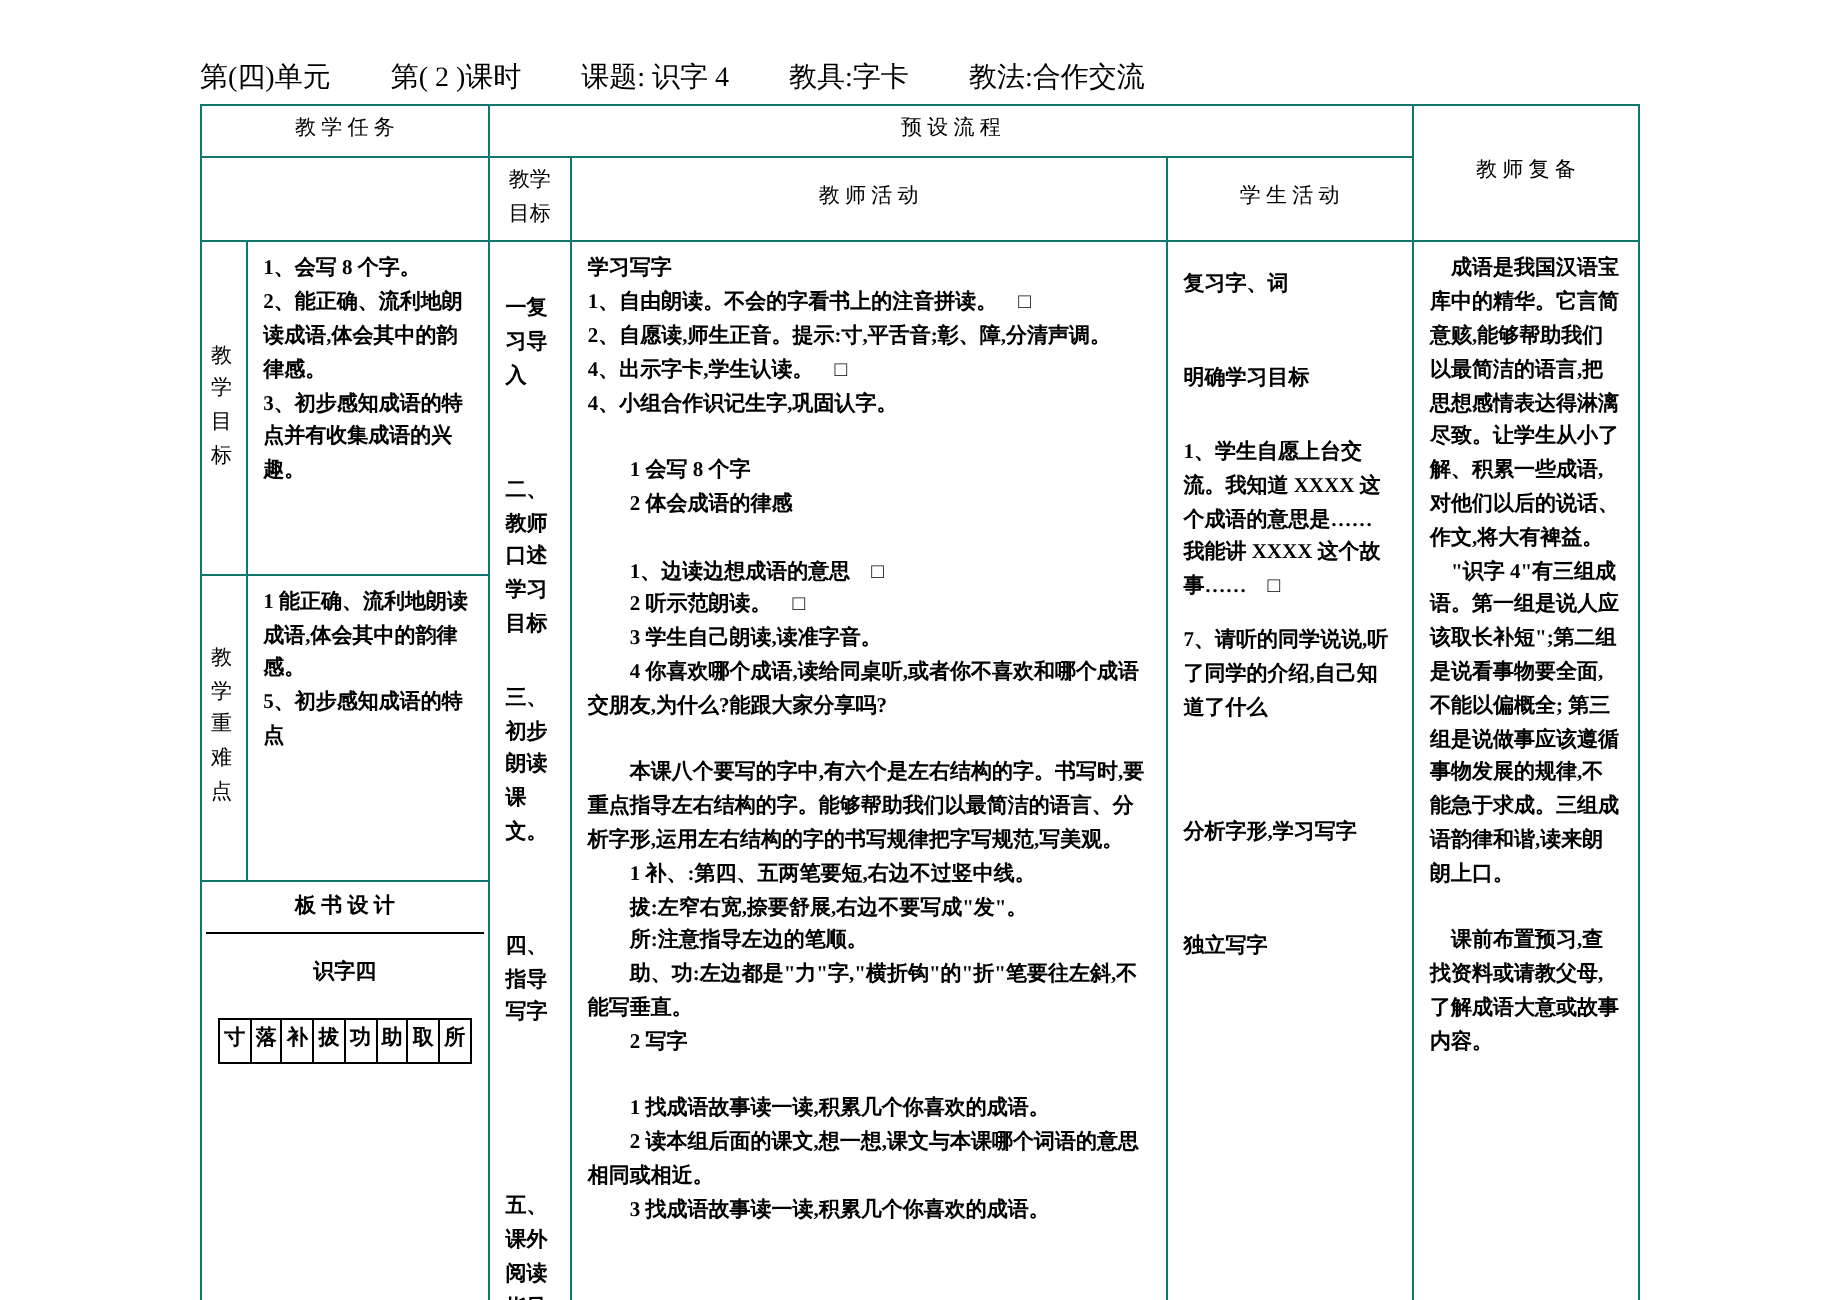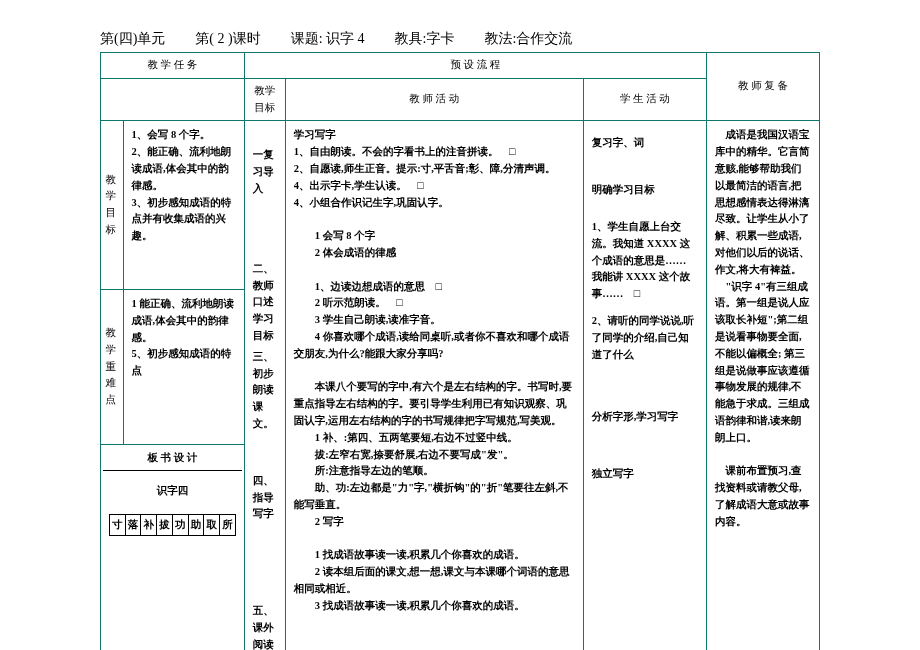--- a/index.html
+++ b/index.html
@@ -87,58 +87,58 @@
     </td>
     <td class="center">教学目标</td>
     <td class="center">教 师 活 动</td>
     <td class="center">学 生 活 动</td>
   </tr>
 
   <tr>
 
     <td rowspan="4" class="inner-cell flow-text">
       <p class="p-indent" style="margin-top:20px">一复习导入</p>
-      <p class="p-indent" style="margin-top:63px">二、教师口述学习目标</p>
-      <p class="p-indent" style="margin-top:4px">三、初步朗读课文。</p>
+      <p class="p-indent" style="margin-top:40px">二、教师口述学习目标</p>
+      <p class="p-indent" style="margin-top:20px">三、初步朗读课文。</p>
       <p class="p-indent" style="margin-top:40px">四、指导写字</p>
       <p class="p-indent" style="margin-top:80px">五、课外阅读指导</p>
     </td>
 
     <td rowspan="4" class="inner-cell flow-text">
       <p>学习写字</p>
       <p>1、自由朗读。不会的字看书上的注音拼读。　□</p>
       <p>2、自愿读,师生正音。提示:寸,平舌音;彰、障,分清声调。</p>
       <p>4、出示字卡,学生认读。　□</p>
       <p>4、小组合作识记生字,巩固认字。</p>
       <br>
       <p style="text-indent:2em">1 会写 8 个字</p>
       <p style="text-indent:2em">2 体会成语的律感</p>
       <br>
       <p style="text-indent:2em">1、边读边想成语的意思　□</p>
       <p style="text-indent:2em">2 听示范朗读。　□</p>
       <p style="text-indent:2em">3 学生自己朗读,读准字音。</p>
       <p style="text-indent:2em">4 你喜欢哪个成语,读给同桌听,或者你不喜欢和哪个成语交朋友,为什么?能跟大家分享吗?</p>
       <br>
-      <p style="text-indent:2em">本课八个要写的字中,有六个是左右结构的字。书写时,要重点指导左右结构的字。要引导学生利用已有知识观察、巩固认字,运用左右结构的字的书写规律把字写规范,写美观。</p>
+      <p style="text-indent:2em">本课八个要写的字中,有六个是左右结构的字。书写时,要重点指导左右结构的字。能够帮助我们以最简洁的语言、分析字形,运用左右结构的字的书写规律把字写规范,写美观。</p>
       <p style="text-indent:2em">1 补、:第四、五两笔要短,右边不过竖中线。</p>
       <p style="text-indent:2em">拔:左窄右宽,捺要舒展,右边不要写成"发"。</p>
       <p style="text-indent:2em">所:注意指导左边的笔顺。</p>
       <p style="text-indent:2em">助、功:左边都是"力"字,"横折钩"的"折"笔要往左斜,不能写垂直。</p>
       <p style="text-indent:2em">2 写字</p>
       <br>
       <p style="text-indent:2em">1 找成语故事读一读,积累几个你喜欢的成语。</p>
       <p style="text-indent:2em">2 读本组后面的课文,想一想,课文与本课哪个词语的意思相同或相近。</p>
       <p style="text-indent:2em">3 找成语故事读一读,积累几个你喜欢的成语。</p>
     </td>
 
     <td rowspan="4" class="inner-cell flow-text">
       <p style="margin-top:8px">复习字、词</p>
       <p style="margin-top:30px">明确学习目标</p>
       <p style="margin-top:20px">1、学生自愿上台交流。我知道 XXXX 这个成语的意思是……　我能讲 XXXX 这个故事……　□</p>
-      <p style="margin-top:10px">2、请听的同学说说,听了同学的介绍,自己知道了什么</p>
+      <p style="margin-top:10px">7、请听的同学说说,听了同学的介绍,自己知道了什么</p>
       <p style="margin-top:46px">分析字形,学习写字</p>
       <p style="margin-top:40px">独立写字</p>
     </td>
 
     <td rowspan="4" class="inner-cell notes-text">
       <p>成语是我国汉语宝库中的精华。它言简意赅,能够帮助我们以最简洁的语言,把思想感情表达得淋漓尽致。让学生从小了解、积累一些成语,对他们以后的说话、作文,将大有裨益。</p>
       <p>"识字 4"有三组成语。第一组是说人应该取长补短";第二组是说看事物要全面,不能以偏概全; 第三组是说做事应该遵循事物发展的规律,不能急于求成。三组成语韵律和谐,读来朗朗上口。</p>
       <br>
       <p>课前布置预习,查找资料或请教父母,了解成语大意或故事内容。</p>
     </td>

